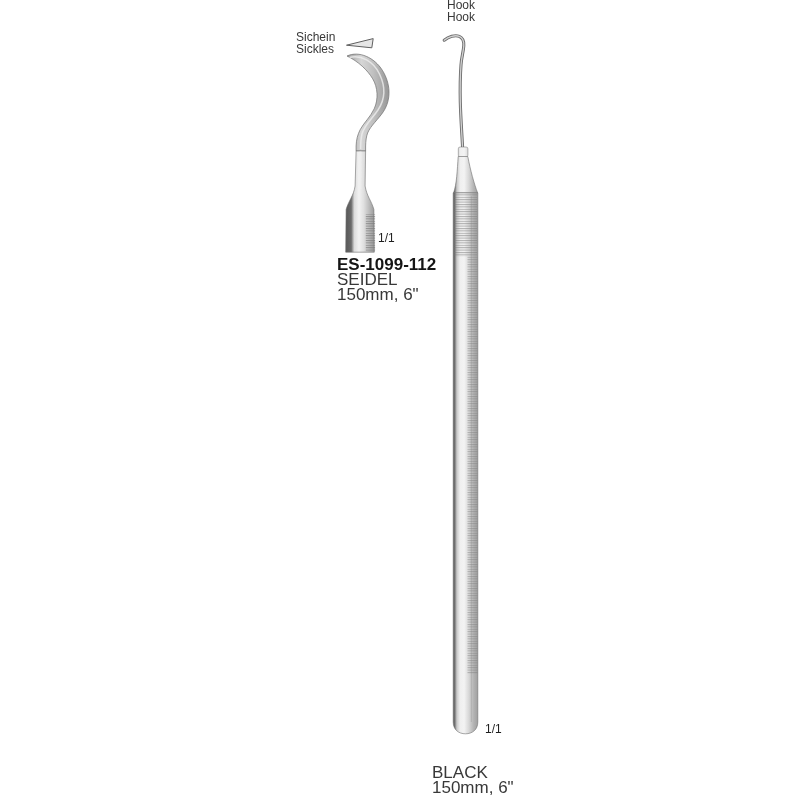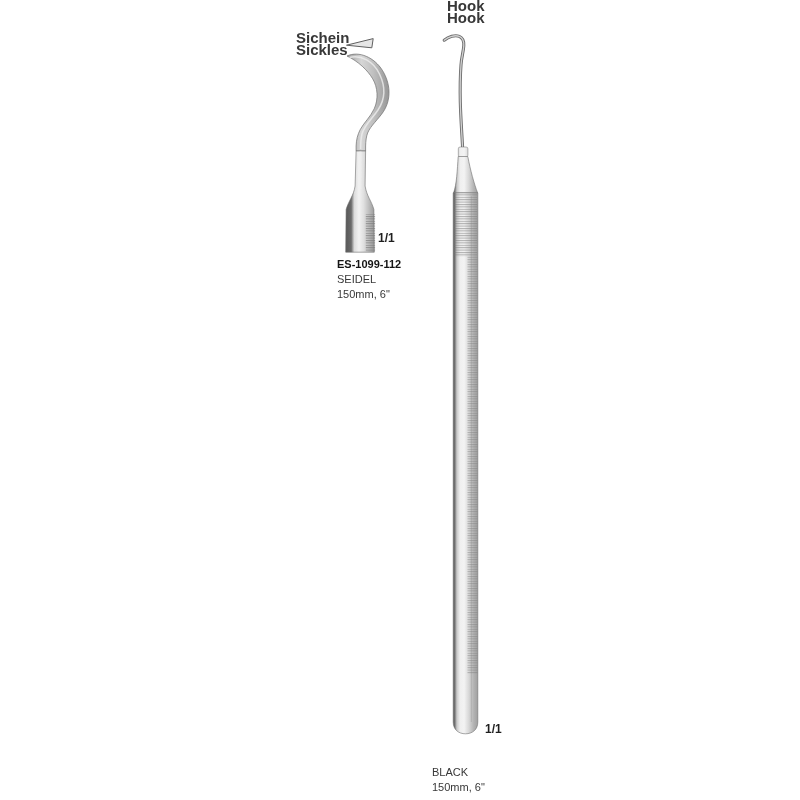--- a/index.html
+++ b/index.html
@@ -8,36 +8,35 @@
     width: 800px;
     height: 800px;
     background: #ffffff;
     overflow: hidden;
     font-family: "Liberation Sans", sans-serif;
   }
   .svg-layer { position: absolute; left: 0; top: 0; }
   .lbl {
     position: absolute;
     color: #383838;
-    font-size: 15px;
+    font-size: 12px;
     line-height: 11.6px;
     white-space: nowrap;
-    font-weight: bold;
   }
   .lbl span { display: block; }
   .scale-lbl {
     position: absolute;
     color: #1f1f1f;
     font-size: 12px;
-    font-weight: 700;
+    font-weight: 400;
     white-space: nowrap;
   }
   .prod {
     position: absolute;
-    font-size: 11px;
+    font-size: 17px;
     line-height: 15.2px;
     color: #383838;
     white-space: nowrap;
   }
   .prod .code { font-weight: bold; color: #151515; }
   .prod span { display: block; }
 </style>
 </head>
 <body>
 

